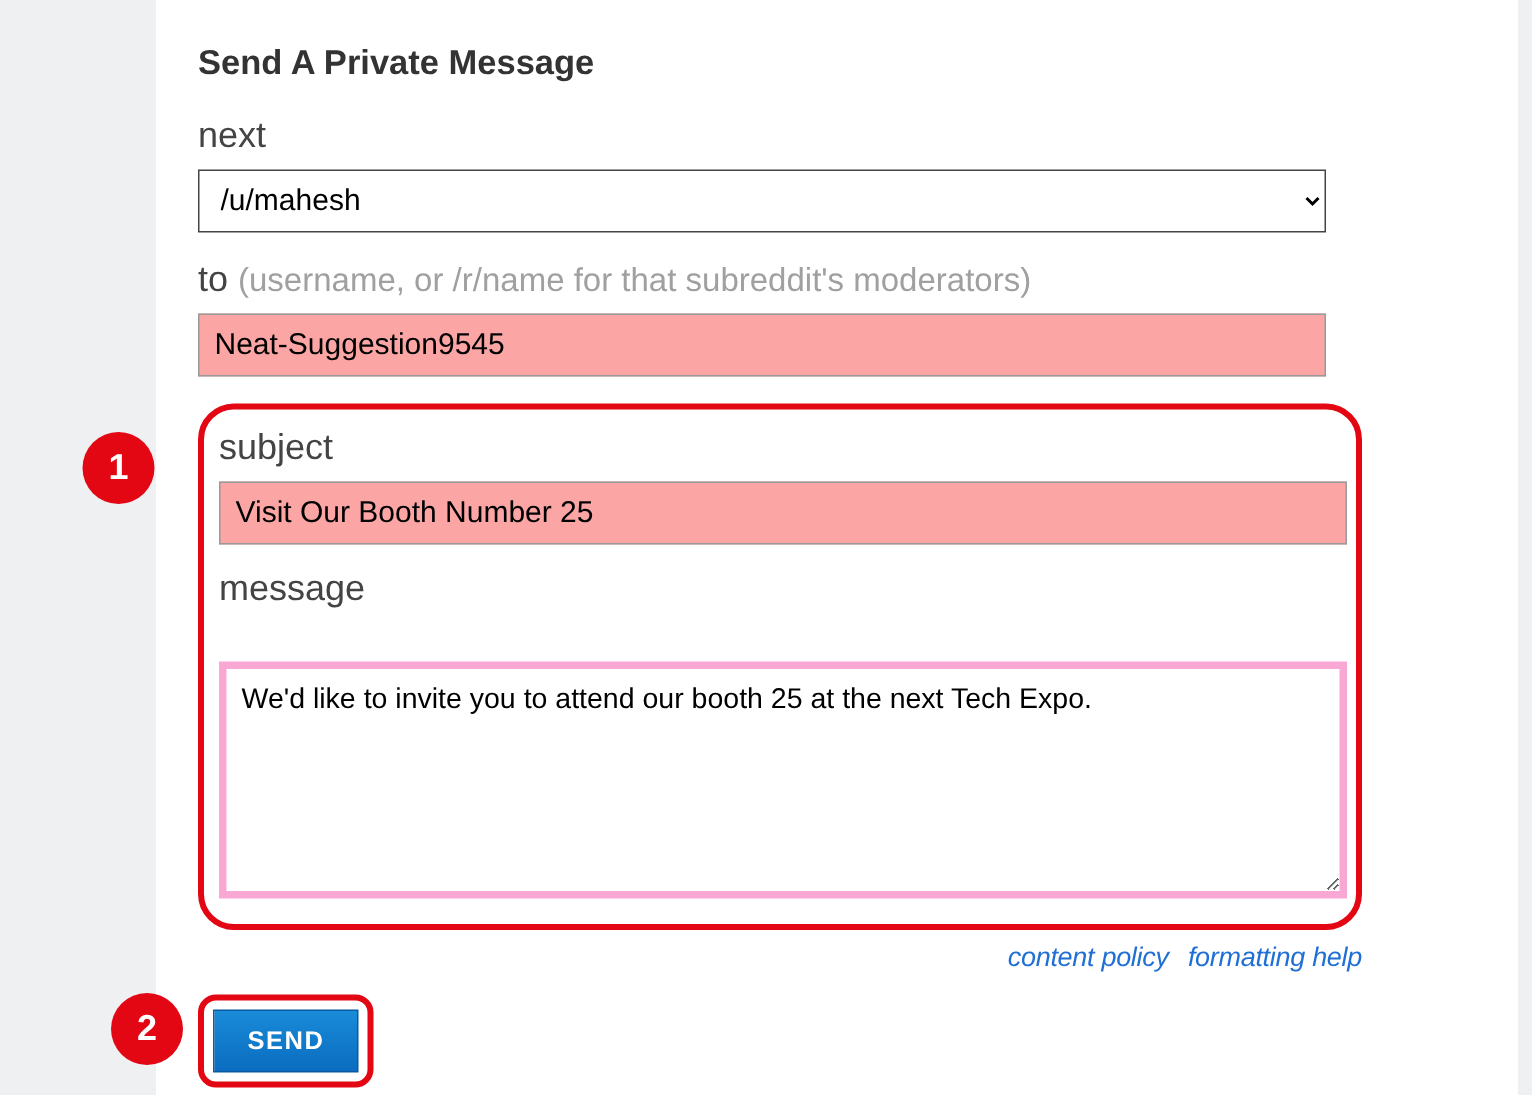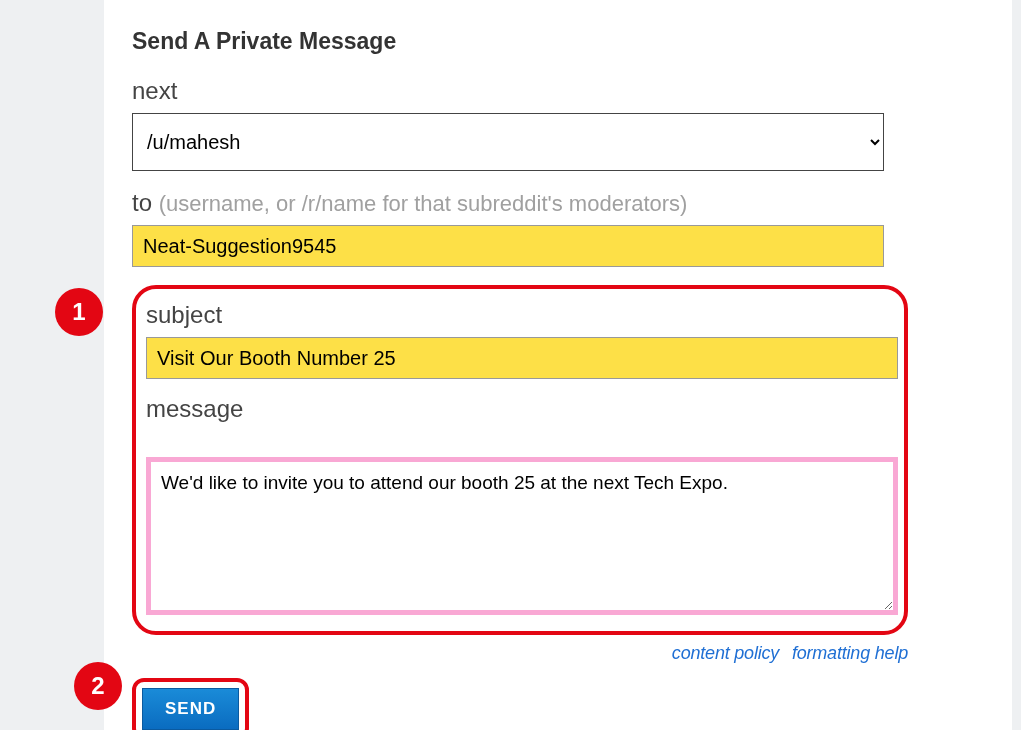--- a/index.html
+++ b/index.html
@@ -31,33 +31,33 @@
       color: #444;
       display: block;
       margin-bottom: 8px;
     }
     .label-hint {
       font-size: 22px;
       color: #a0a0a0;
     }
     .select-from {
       width: 752px;
-      height: 58px;
+      height: 42px;
       border: 1px solid #444;
       background: #fff;
       font-size: 20px;
       padding: 0 10px;
       font-family: Verdana, Arial, sans-serif;
       appearance: auto;
     }
     .text-input {
       width: 752px;
       height: 42px;
       border: 1px solid #999;
-      background: #fde047;
+      background: #fca5a5;
       font-size: 20px;
       padding: 1px 10px;
       font-family: Verdana, Arial, sans-serif;
     }
     .outlined-group {
       border: 4px solid #e30613;
       border-radius: 24px;
       padding: 12px 10px 12px 10px;
       width: 776px;
       position: relative;

